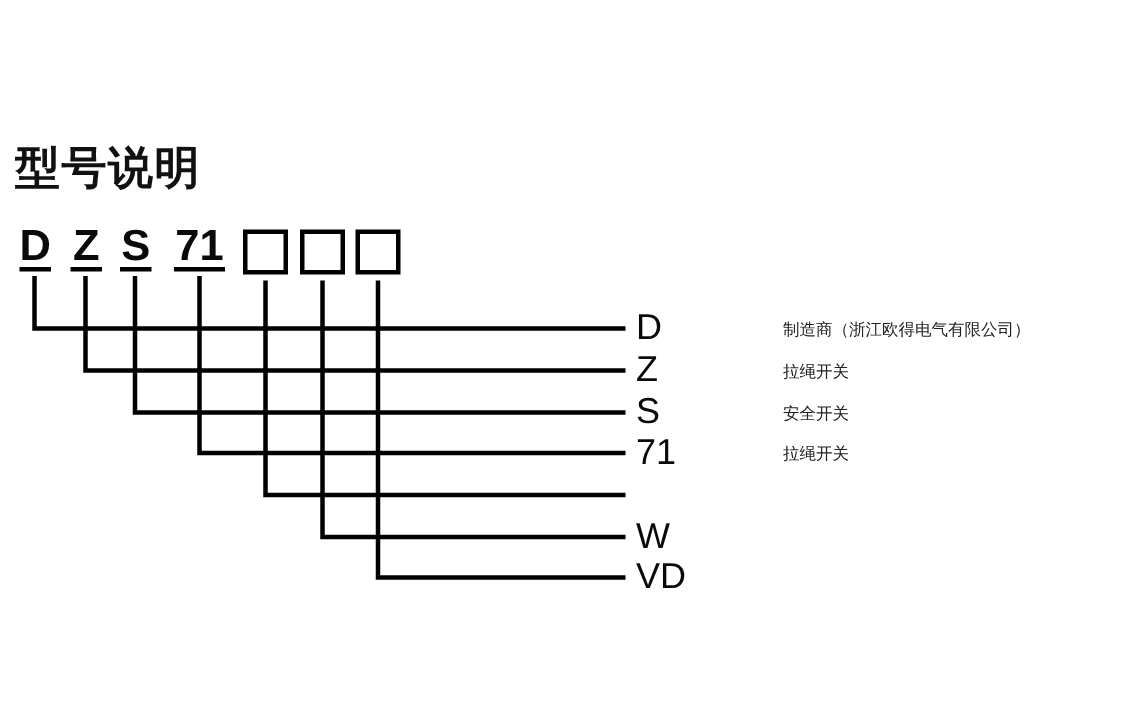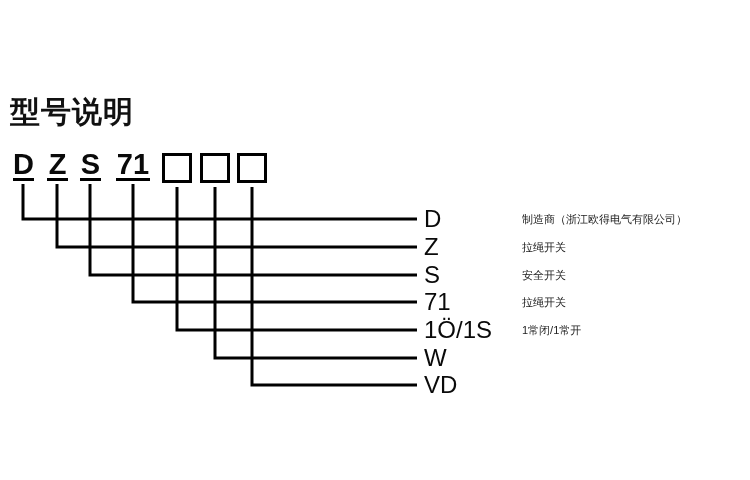--- a/index.html
+++ b/index.html
@@ -130,24 +130,20 @@
     <span class="legend-desc">拉绳开关</span>
   </div>
   <div class="legend-row r2">
     <span class="legend-code">S</span>
     <span class="legend-desc">安全开关</span>
   </div>
   <div class="legend-row r3">
     <span class="legend-code">71</span>
     <span class="legend-desc">拉绳开关</span>
   </div>
-  <div class="legend-row r4">
-    <span class="legend-code">1Ö/1S</span>
-    <span class="legend-desc">1常闭/1常开</span>
-  </div>
   <div class="legend-row r5">
     <span class="legend-code">W</span>
   </div>
   <div class="legend-row r6">
     <span class="legend-code">VD</span>
   </div>
 
 </div>
 
 </body></html>

